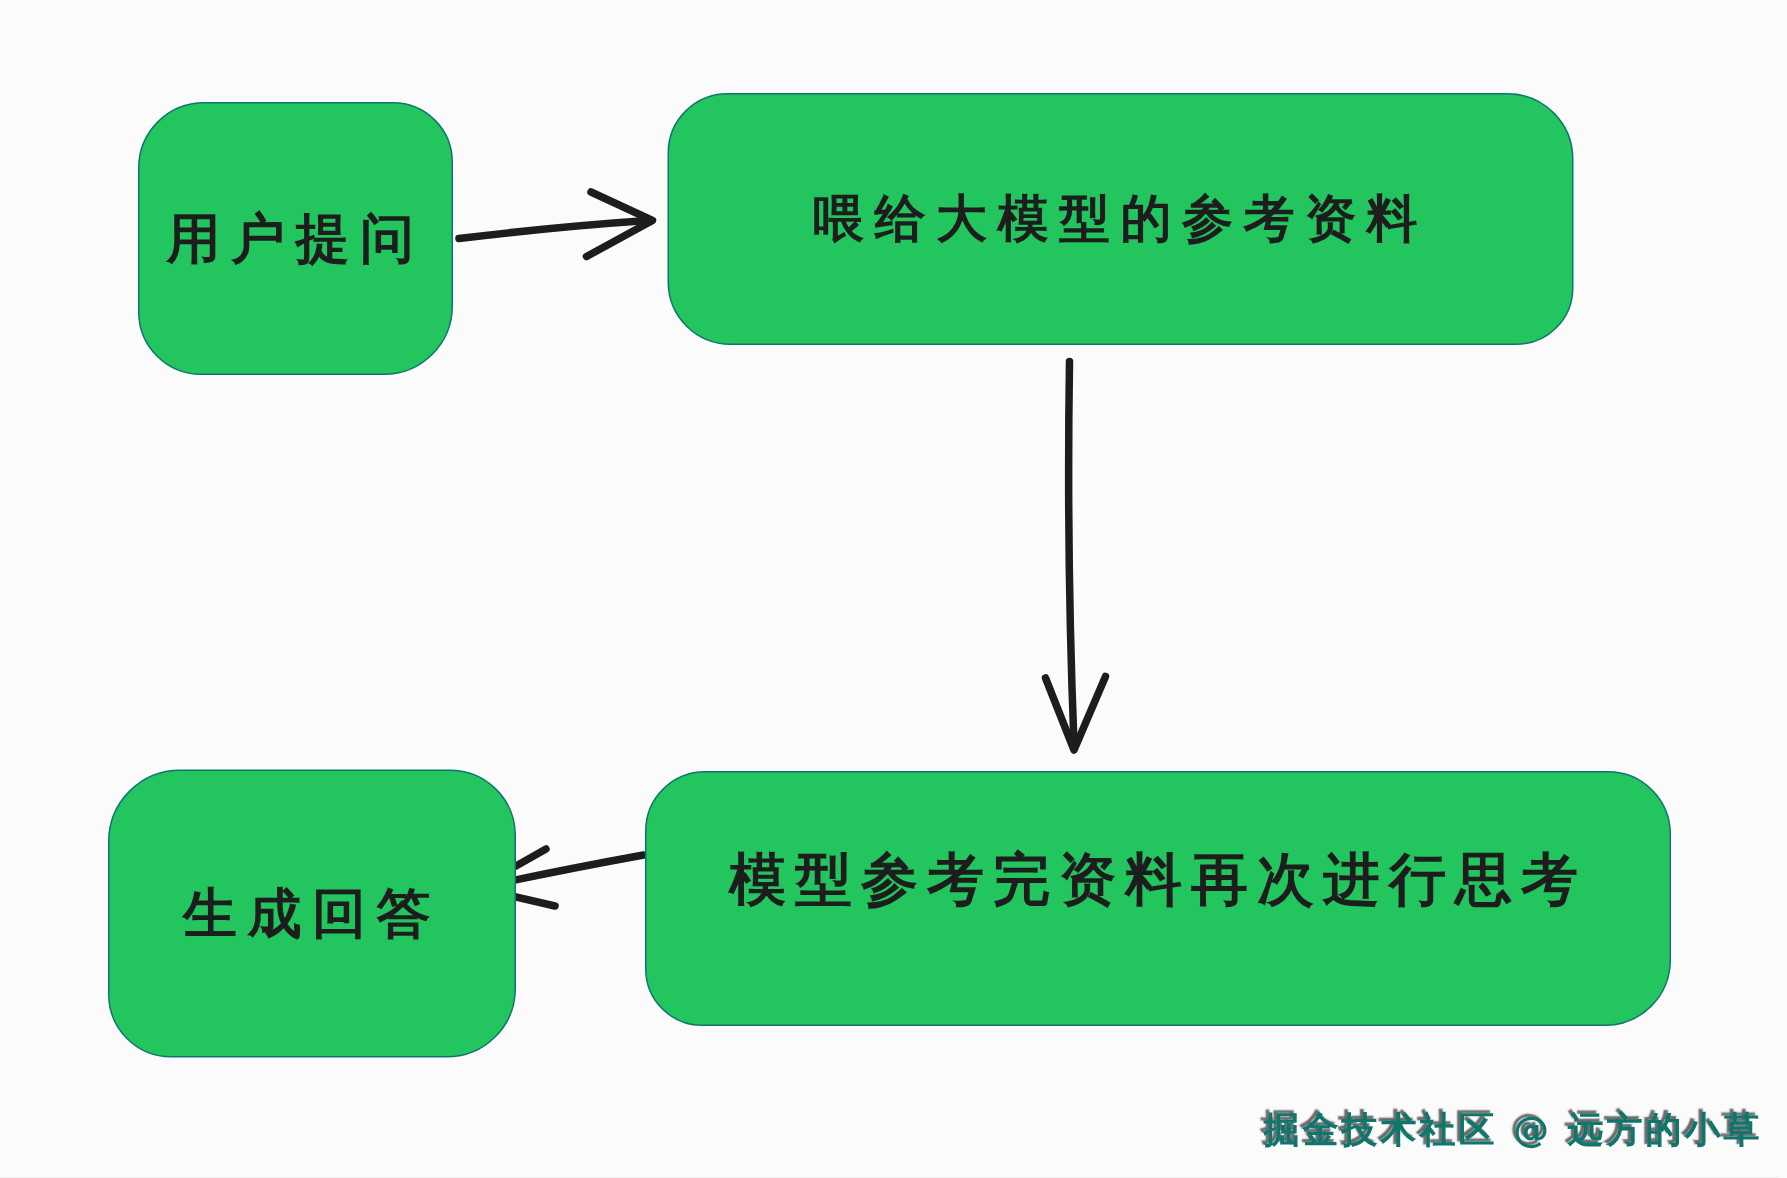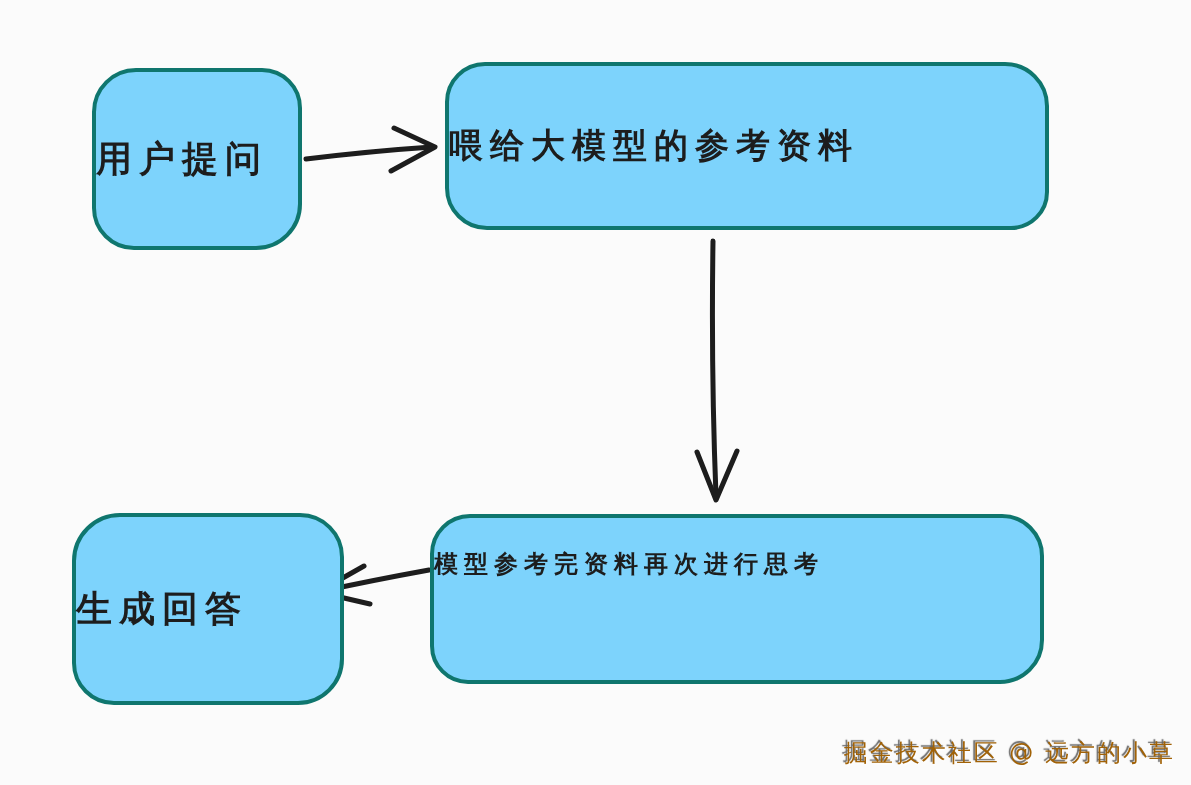--- a/index.html
+++ b/index.html
@@ -26,23 +26,24 @@
   .arrow {
     stroke: #1d1d1d;
     stroke-width: 5;
     fill: none;
     stroke-linecap: round;
     stroke-linejoin: round;
   }
   .node {
     position: absolute;
     box-sizing: border-box;
-    border: 4px solid #0f766e;
-    background: #7dd3fc;
+    border: 1px solid #0f766e;
+    background: #22c55e;
     display: flex;
+    justify-content: center;
     color: #1d1d1d;
     font-weight: bold;
   }
   .node span {
     display: block;
     white-space: nowrap;
   }
   .node-user-question {
     left: 92px;  top: 68px;
     width: 210px; height: 182px;
@@ -62,35 +63,35 @@
   .node-generate-answer {
     left: 72px;  top: 513px;
     width: 272px; height: 192px;
     border-radius: 48px 44px 46px 42px;
     align-items: center;
     font-size: 36px;
     letter-spacing: 7px;
   }
   .node-rethink {
     left: 430px; top: 514px;
-    width: 614px; height: 170px;
+    width: 684px; height: 170px;
     border-radius: 40px 42px 44px 38px;
     align-items: flex-start;
-    padding-top: 30px;
-    font-size: 24px;
+    padding-top: 46px;
+    font-size: 38px;
     letter-spacing: 6px;
   }
   .watermark {
     position: absolute;
     right: 16px;
     bottom: 16px;
     font-size: 24px;
-    font-weight: normal;
+    font-weight: bold;
     letter-spacing: 2px;
-    color: #a16207;
+    color: #0f766e;
     text-shadow: -2px -2px 1px rgba(95,95,95,0.95), 1px 2px 2px rgba(255,255,255,0.8);
     white-space: nowrap;
   }
 </style>
 </head>
 <body>
 
 <div class="canvas">
 
   <svg class="arrows-layer" viewBox="0 0 1191 785" xmlns="http://www.w3.org/2000/svg">

